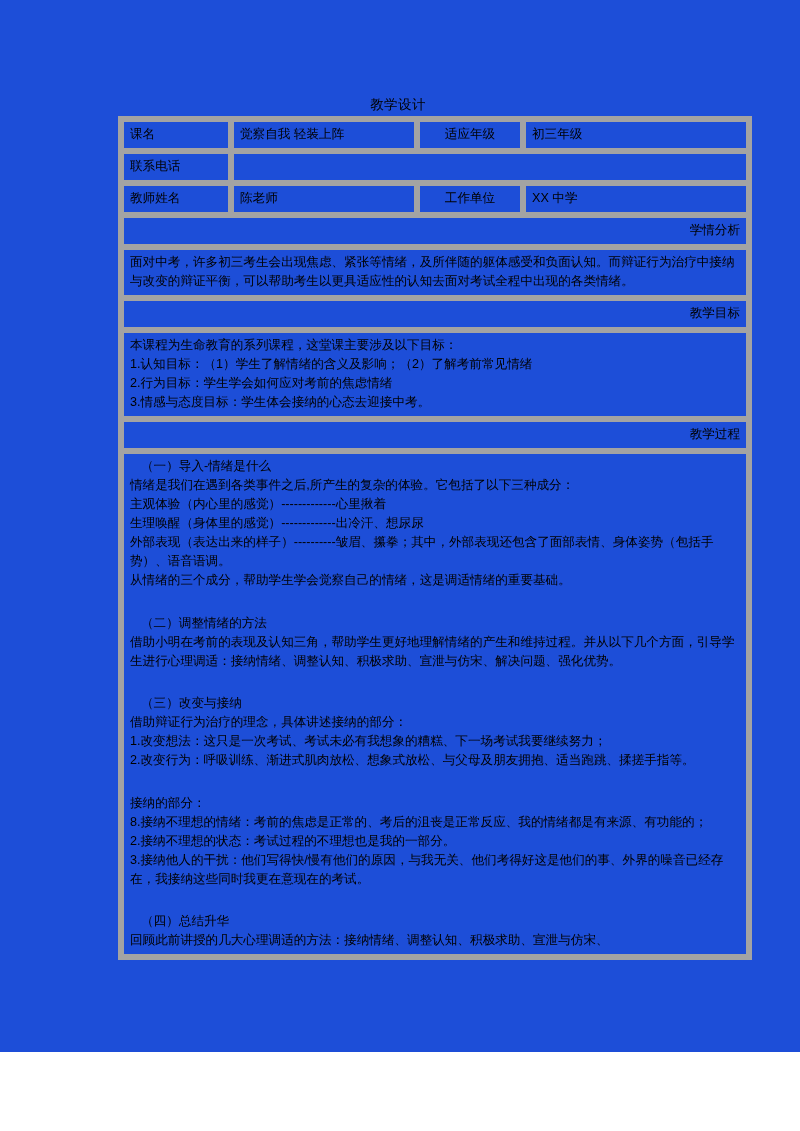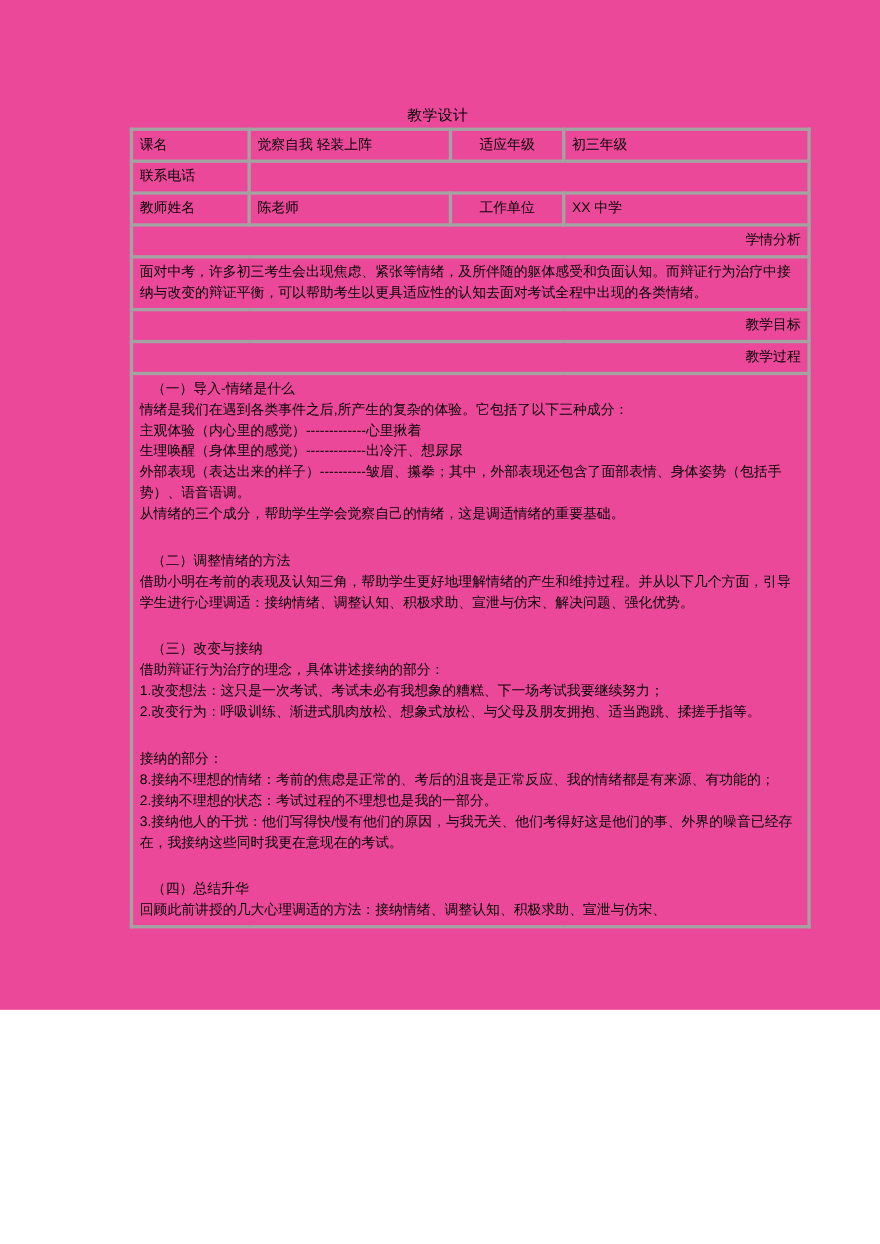--- a/index.html
+++ b/index.html
@@ -15,22 +15,22 @@
     color: #000000;
     overflow: hidden;
     position: relative;
   }
 
   .page {
     position: absolute;
     left: 0;
     top: 0;
     width: 800px;
-    height: 918px;
-    background: #ec4899;
+    height: 1052px;
+    background: #1d4ed8;
   }
 
   
   .doc-title {
     position: absolute;
     left: 118px;
     top: 96px;
     width: 560px;
     text-align: center;
     font-size: 13.5px;
@@ -44,21 +44,21 @@
     position: absolute;
     left: 118px;
     top: 116px;
     width: 560px;
     border-collapse: collapse;
     table-layout: fixed;
     font-family: "Liberation Sans", "DejaVu Sans", sans-serif;
     font-size: 12.6px;
   }
   .doc-table td {
-    border: 3px solid #a3a3a3;
+    border: 6px solid #a3a3a3;
     padding: 3px 6px 4px 6px;
     vertical-align: top;
     line-height: 19px;
   }
 
   .c-label   { width: 92px;  white-space: nowrap; }
   .c-value   { width: 168px; }
   .c-label2  { width: 88px;  white-space: nowrap; text-align: center; }
   .c-value2  { width: 208px; }
 
@@ -121,20 +121,28 @@
       <tr>
         <td colspan="4" class="section-head">学情分析</td>
       </tr>
       <tr>
         <td colspan="4" class="block-cell">面对中考，许多初三考生会出现焦虑、紧张等情绪，及所伴随的躯体感受和负面认知。而辩证行为治疗中接纳与改变的辩证平衡，可以帮助考生以更具适应性的认知去面对考试全程中出现的各类情绪。</td>
       </tr>
 
       <tr>
         <td colspan="4" class="section-head">教学目标</td>
       </tr>
+      <tr>
+        <td colspan="4" class="block-cell">
+          <p>本课程为生命教育的系列课程，这堂课主要涉及以下目标：</p>
+          <p>1.认知目标：（1）学生了解情绪的含义及影响；（2）了解考前常见情绪</p>
+          <p>2.行为目标：学生学会如何应对考前的焦虑情绪</p>
+          <p>3.情感与态度目标：学生体会接纳的心态去迎接中考。</p>
+        </td>
+      </tr>
 
       <tr>
         <td colspan="4" class="section-head">教学过程</td>
       </tr>
       <tr>
         <td colspan="4" class="process-cell">
 
           <p class="heading">（一）导入-情绪是什么</p>
           <p>情绪是我们在遇到各类事件之后,所产生的复杂的体验。它包括了以下三种成分：</p>
           <p class="dash">主观体验（内心里的感觉）-------------心里揪着</p>

